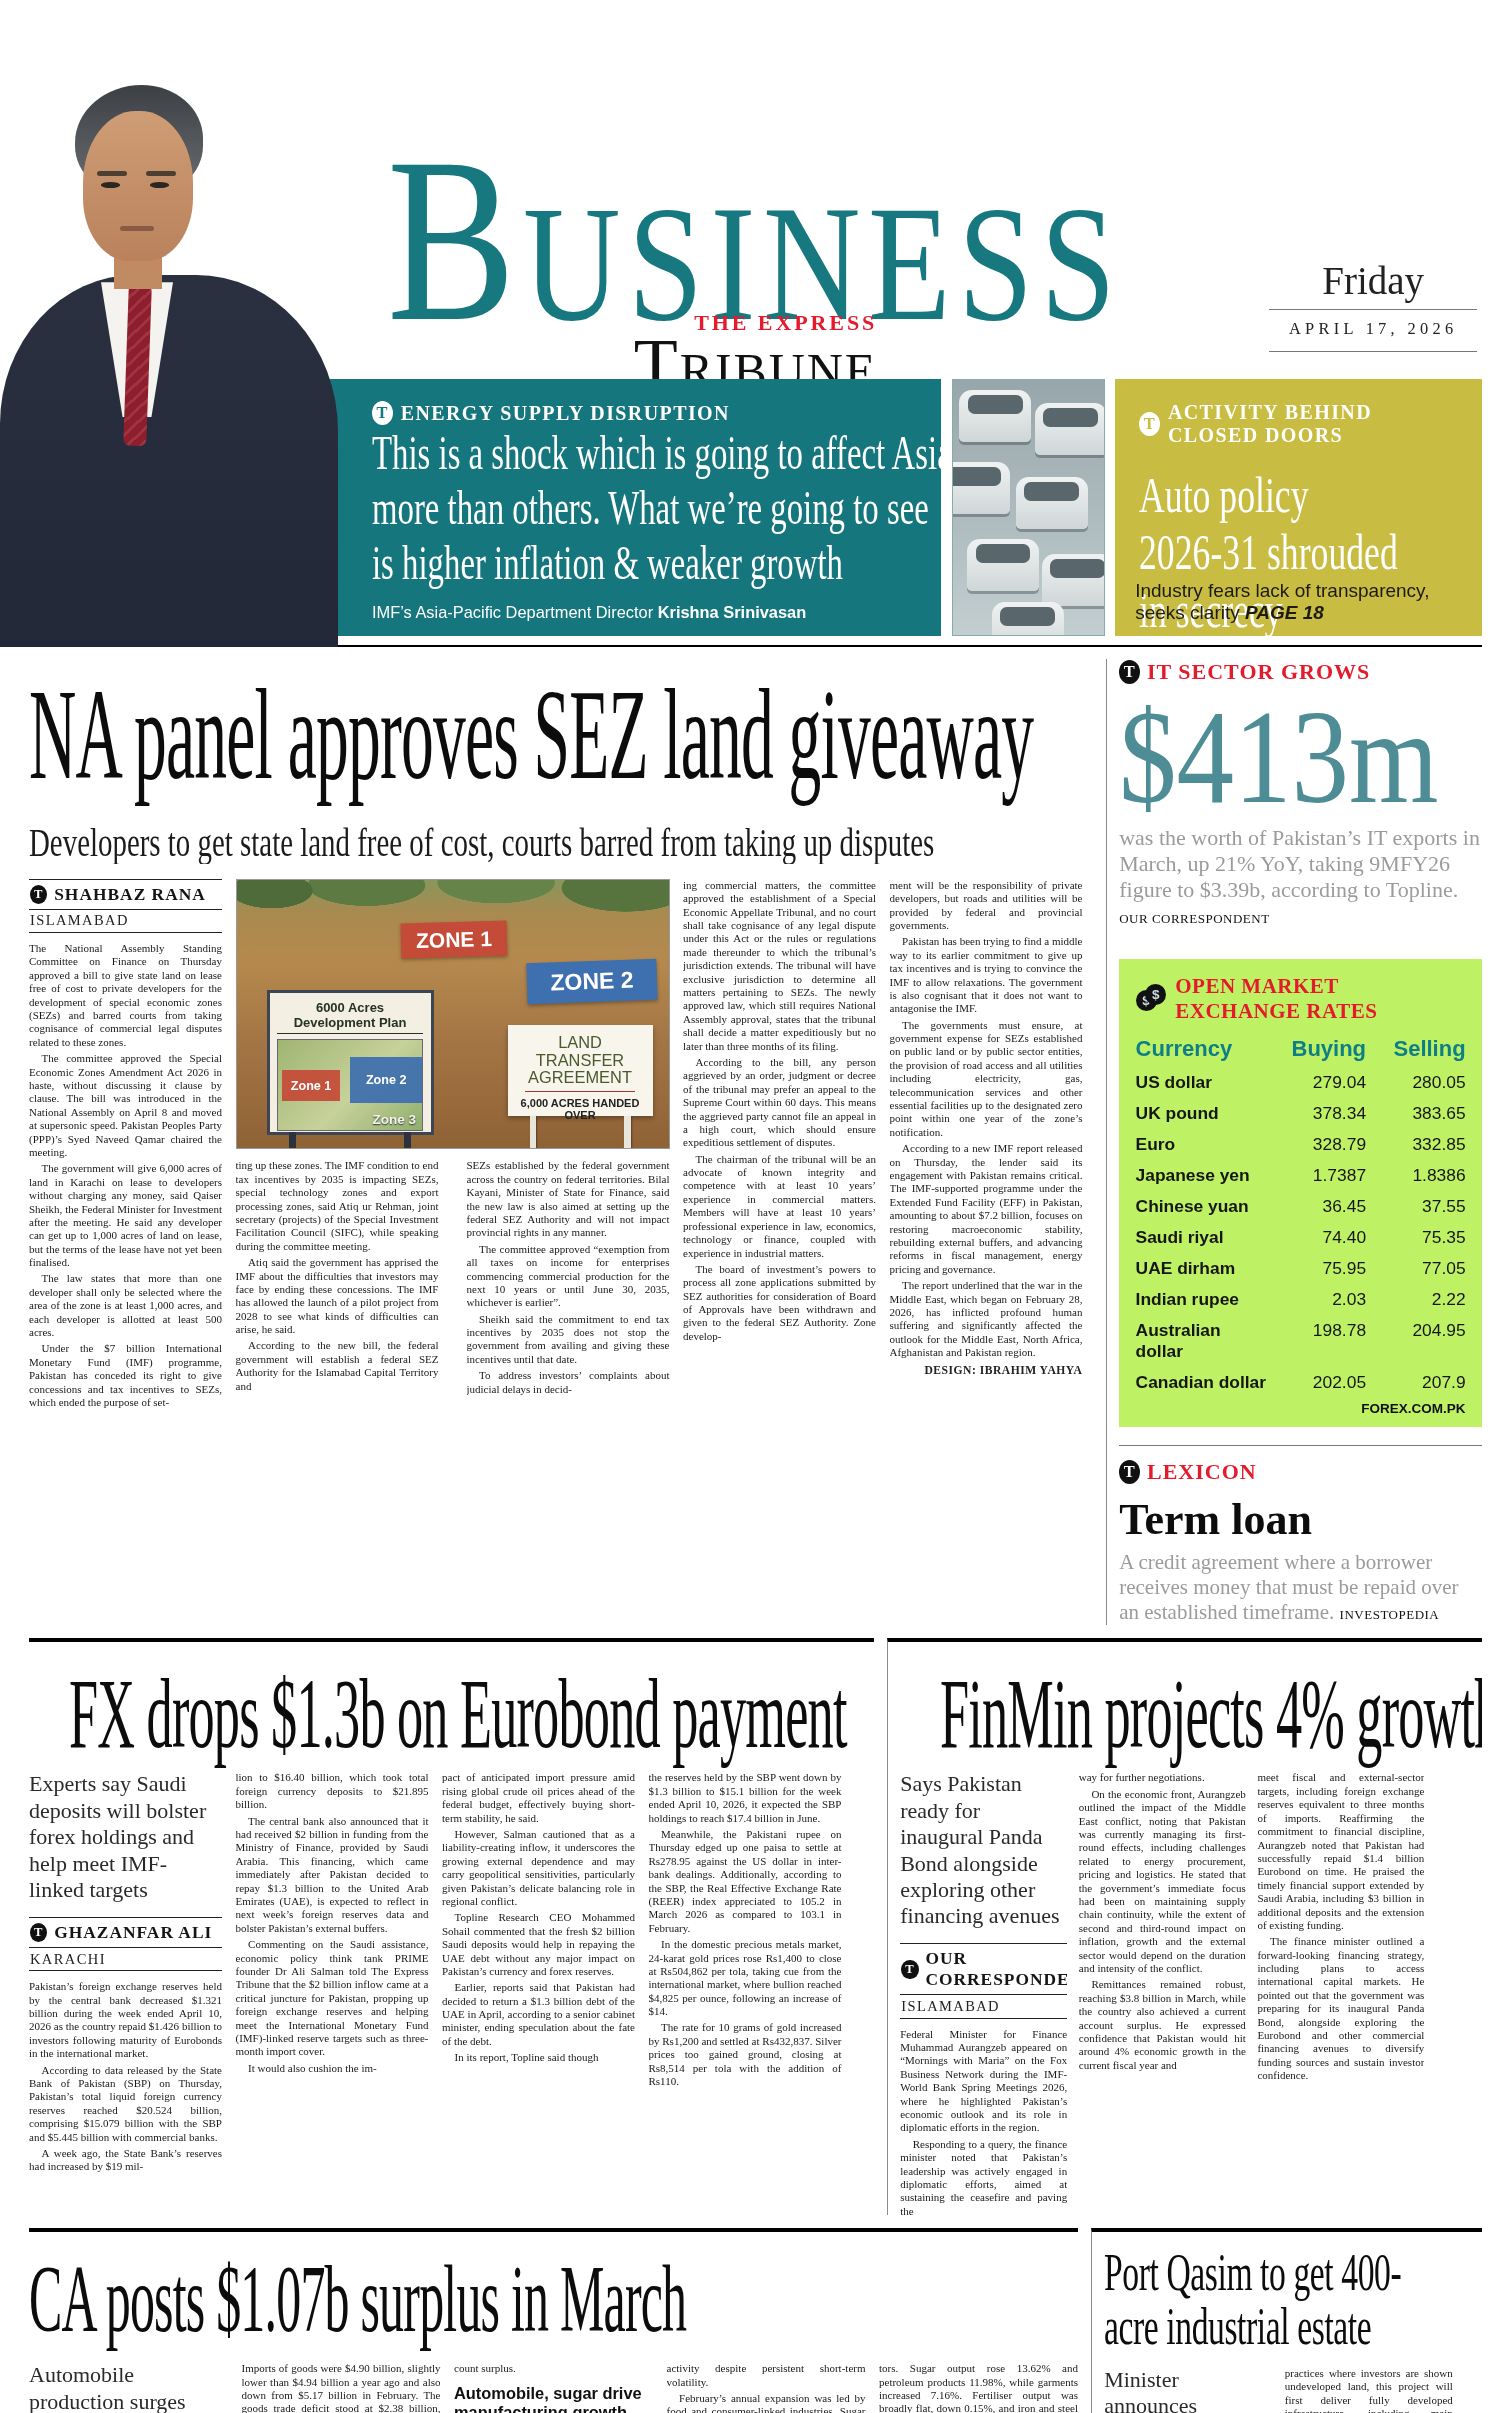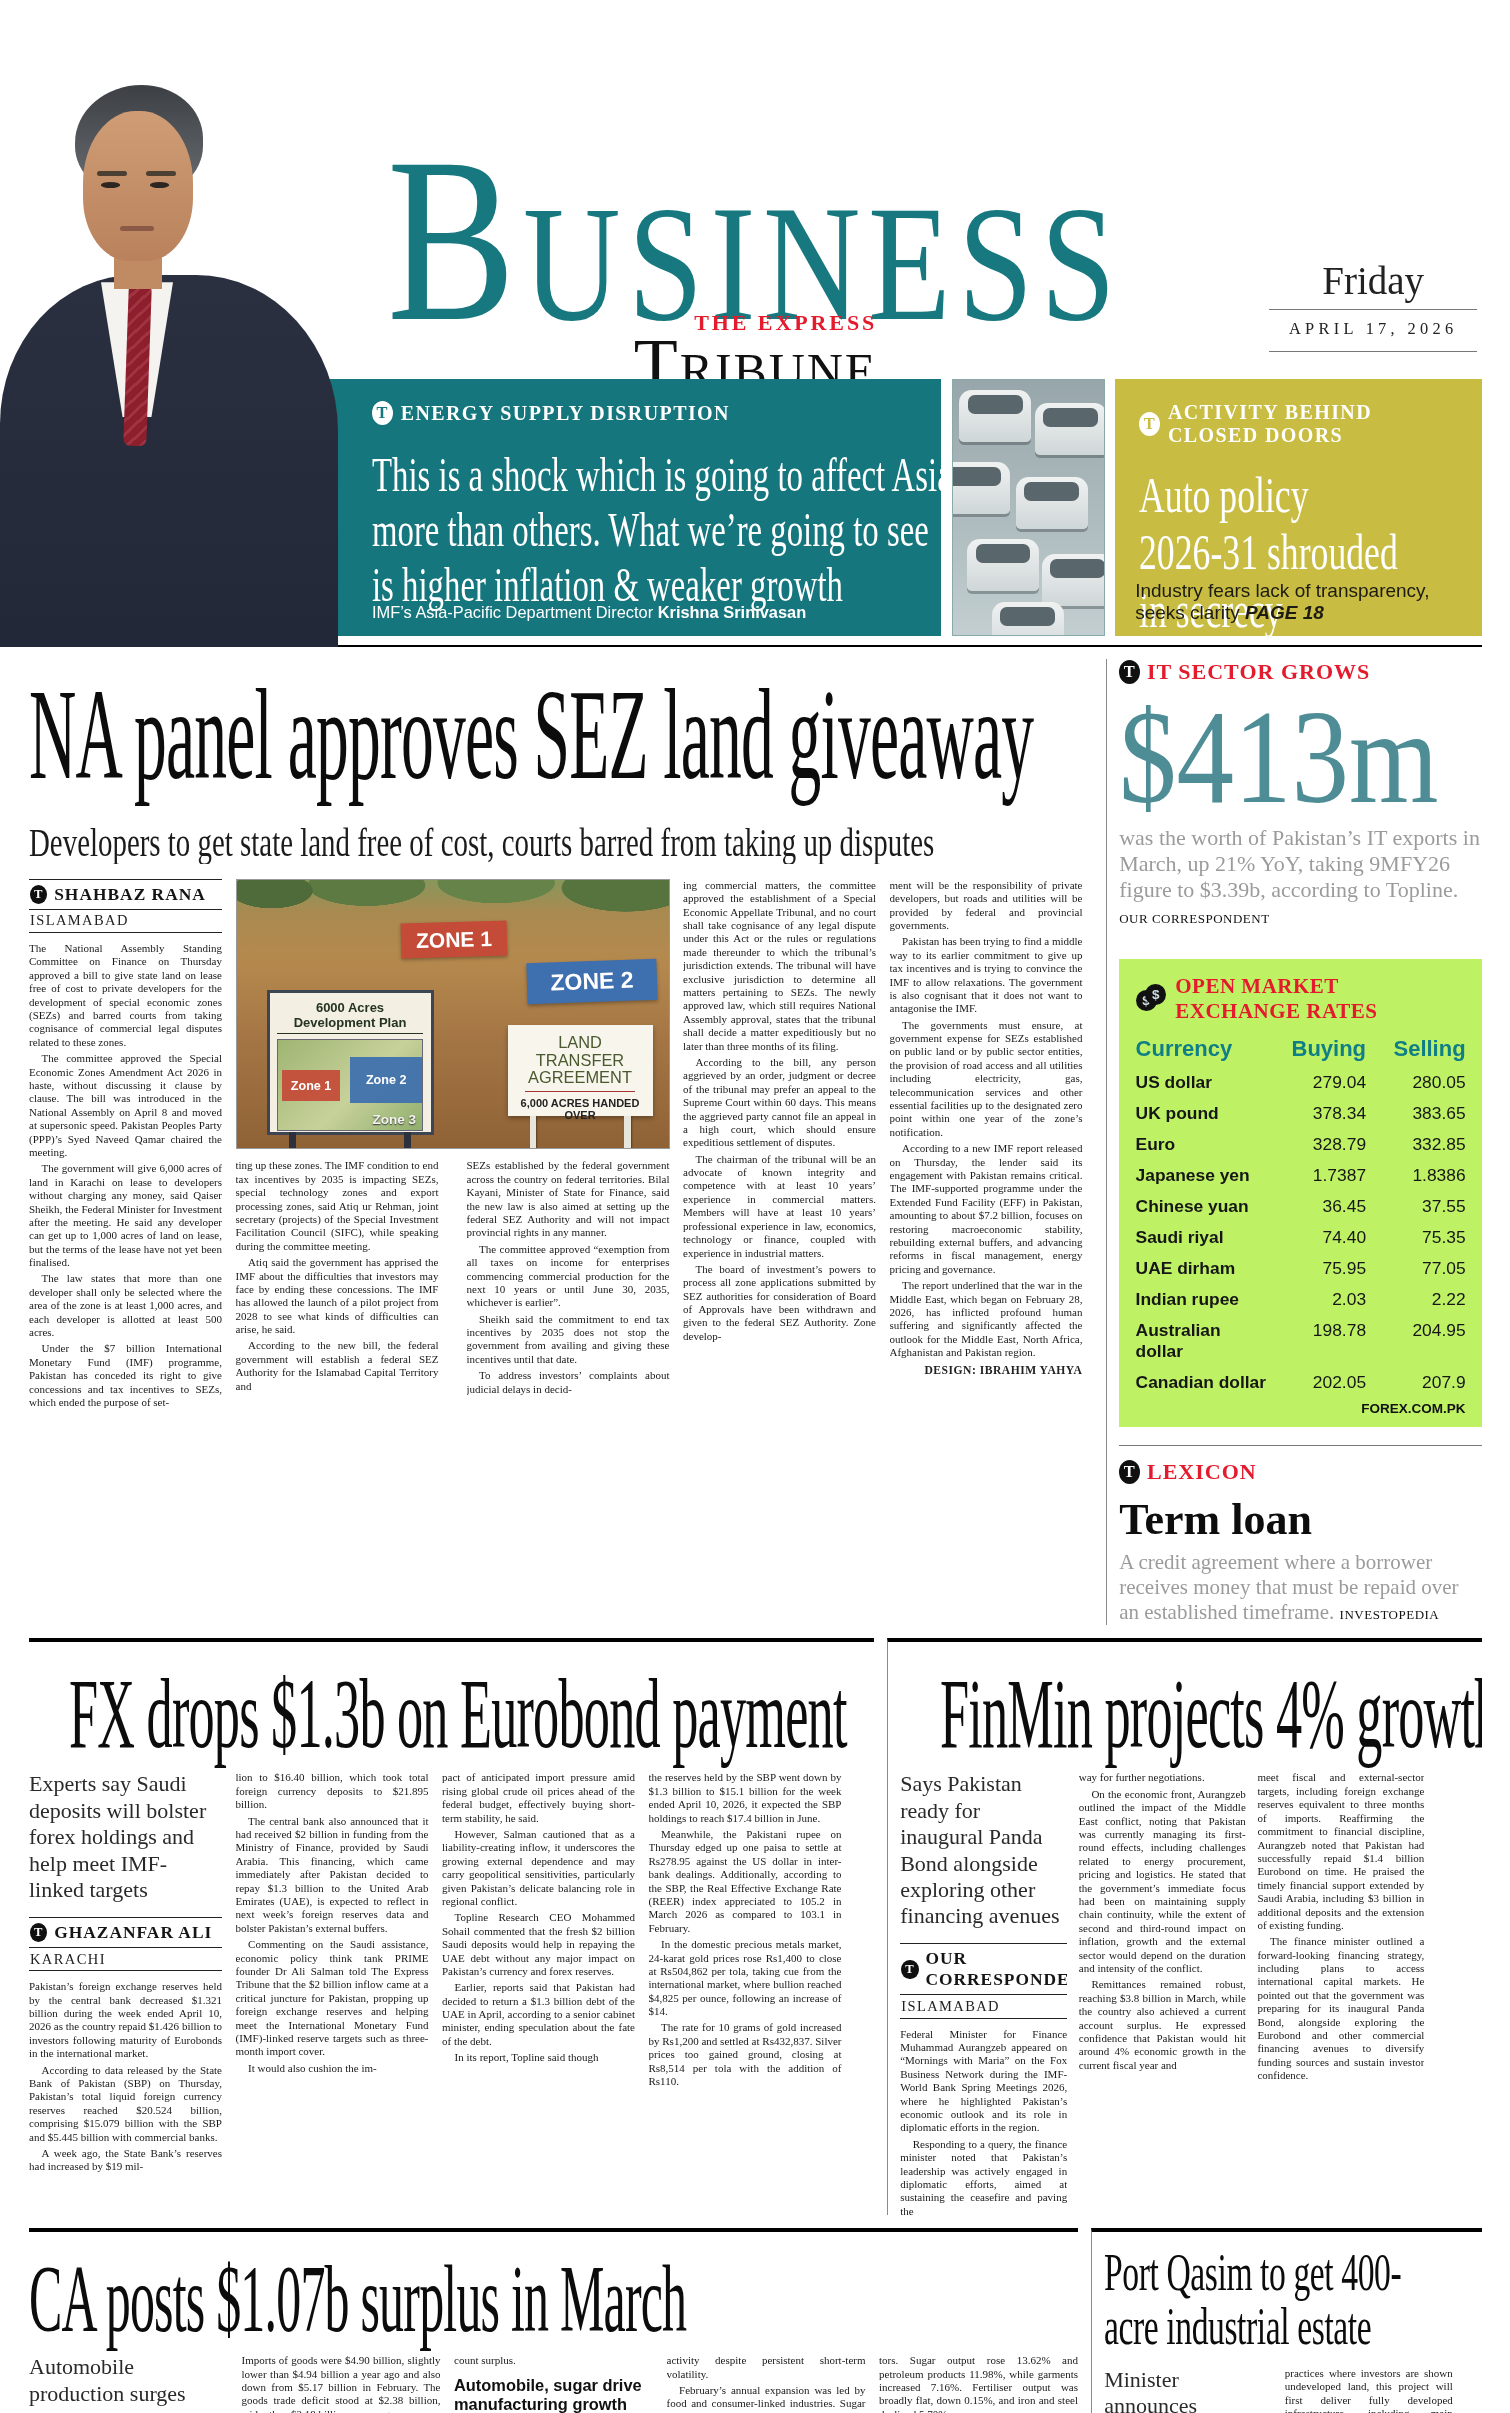--- a/index.html
+++ b/index.html
@@ -46,21 +46,21 @@
   .teasers { display:flex; gap:10.6px; margin-left:222px; height:257px; }
   .teal-box { width:690px; background:#15767d; color:#fff; padding:22px 29px 17.4px 121px; position:relative; }
   .kicker { display:flex; align-items:center; gap:7.7px; font-weight:bold; font-size:20px; letter-spacing:1px; }
   .kicker .ktext { font-variant:small-caps; letter-spacing:1.4px; }
   .tlogo {
     display:inline-flex; width:21px; height:24px; border-radius:50%;
     background:#101010; color:#fff; align-items:center; justify-content:center;
     font-size:16.4px; font-weight:bold; font-family:"Liberation Serif",serif; flex:0 0 auto;
   }
   .tlogo.inverse { background:#ffffff; color:#15767d; }
-  .quote-box { margin-top:22px; height:159px; overflow:visible; }
+  .quote-box { height:159px; overflow:visible; }
   .quote-line { display:block; font-size:40px; line-height:1.13; white-space:nowrap; }
   .quote-scale { display:inline-block; transform:scale(0.82,1.22); transform-origin:left top; }
   .attribution { position:absolute; left:121px; bottom:14.5px; font-size:16.4px; font-family:"Liberation Sans",sans-serif; }
   .attribution b { font-weight:bold; }
   .cars-photo { width:153px; position:relative; background:linear-gradient(180deg,#97a6aa,#c2ced0); overflow:hidden; border:0.5px solid #8aa; }
   .car { position:absolute; width:72px; height:52px; background:linear-gradient(#f0f2f2,#cfd6d7); border-radius:12.6px 12.6px 4.8px 4.8px; box-shadow:0 2.9px 0 rgba(40,50,55,0.35); }
   .car::before { content:""; position:absolute; top:4.8px; left:8.7px; right:8.7px; height:19.3px; background:#59666c; border-radius:6.8px; }
   .olive-box { flex:1; background:#c8bc42; color:#fff; padding:22px 24px 14.5px; position:relative; }
   .olive-headline { margin-top:19.3px; height:159px; }
   .olive-line { display:block; font-size:42px; line-height:1.12; white-space:nowrap; }
@@ -158,21 +158,21 @@
   .fin-art { flex:1; border-top:4.8px solid #000; padding-top:12.6px; border-left:0.5px solid #8a8a8a; padding-left:12.6px; margin-top:0; }
   .hl-box-mid { height:113px; margin-bottom:3.9px;margin-left:40px; }
   .fx-cols .col { width:193px; }
   .fin-cols .col { width:167px; }
   .fin-cols { gap:11.6px; }
 
   
   .bottom-band { display:flex; gap:12.6px; margin-top:12.6px; height:574px; overflow:hidden; }
   .ca-art { width:1076px; border-top:4.8px solid #000; padding-top:12.6px; }
   .port-art { flex:1; border-top:4.8px solid #000; padding-top:12.6px; border-left:0.5px solid #8a8a8a; padding-left:12.6px; }
-  .hl-box-ca { height:104px; margin-bottom:6px; }
+  .hl-box-ca { height:104px; margin-bottom:14px; }
   .ca-cols .col { width:199px; }
   .port-hl-box { height:121px; margin-bottom:1.9px; }
   .hl-port { font-size:41px; transform:scale(0.82,1.3); white-space:normal; width:410px; line-height:1.03; letter-spacing:-0.5px; }
   .port-cols { gap:12.6px; }
   .port-cols .col { width:168px; }
 </style>
 </head>
 <body>
 
 <div class="page">

